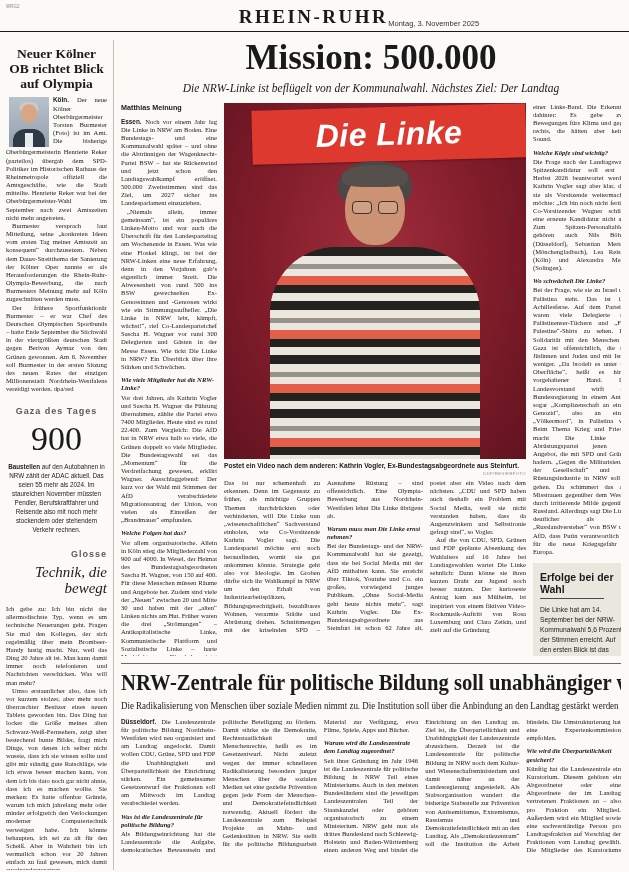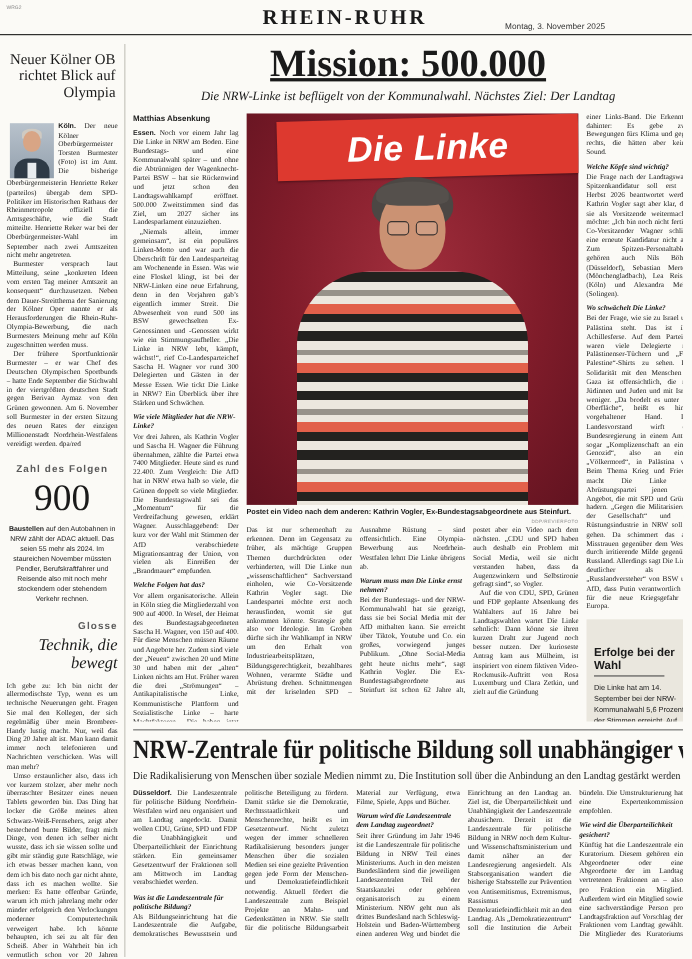--- a/index.html
+++ b/index.html
@@ -11,56 +11,56 @@
   }
   .page{width:629px;height:872px;overflow:hidden;position:relative;}
 
   
   .masthead{
     display:grid;grid-template-columns:1fr auto 1fr;align-items:end;
     padding:4px 8px 3px 6px;border-bottom:1.4px solid #1a1a1a;height:24px;
   }
   .edition{font:4.5px "Liberation Sans",sans-serif;color:#888;align-self:start;}
   .section-title{font:bold 19px "Liberation Serif",serif;letter-spacing:2.5px;text-align:left;}
-  .date{font:7.5px "Liberation Sans",sans-serif;text-align:center;color:#333;}
+  .date{font:7.5px "Liberation Sans",sans-serif;text-align:left;color:#333;}
 
   
   .content{display:flex;padding:8px 8px 0 6px;height:830px;overflow:hidden;}
   .sidebar{width:101px;flex:none;padding-right:6px;border-right:1px solid #c2c0ba;overflow:hidden;}
   .mainarea{flex:1;padding-left:7px;overflow:hidden;}
 
   
   .bodytext p{margin:0;}
   .para{font-size:6.6px;line-height:1.24;text-align:justify;}
   .para + .para{text-indent:6px;}
   .qhead{font-size:6.6px;line-height:1.25;font-weight:bold;font-style:italic;margin:5px 0 1px !important;}
   .qhead + .para{text-indent:0;}
   .para b{font-family:"Liberation Sans",sans-serif;font-size:6.4px;}
 
   
-  .s-title{font-weight:normal;font-size:13.5px;line-height:1.12;text-align:right;margin:6px 2px 20px;}
+  .s-title{font-weight:bold;font-size:13.5px;line-height:1.12;text-align:center;margin:6px 2px 5px;}
   .s-photo{float:left;width:40px;height:50px;margin:1px 4px 1px 3px;position:relative;
     background:linear-gradient(180deg,#b8c2cc,#93a0ad);overflow:visible;}
   .s-photo .ph-head{position:absolute;top:7px;left:12px;width:16px;height:19px;border-radius:50% 50% 44% 44%;background:#d8a585;}
   .s-photo .ph-hairm{position:absolute;top:5px;left:11px;width:18px;height:9px;border-radius:50% 50% 0 0;background:#cfcac2;}
   .s-photo .ph-suit{position:absolute;bottom:0;left:4px;width:32px;height:18px;border-radius:12px 12px 0 0;background:#2e3a46;}
   .s-photo .ph-shirt{position:absolute;bottom:0;left:16px;width:8px;height:14px;background:#e8ecef;}
 
   .zahl{margin-top:13px;text-align:center;}
   .kicker{font:bold 9px "Liberation Sans",sans-serif;color:#5a5a5a;letter-spacing:1px;}
   .zahl-number{font:34px "Liberation Serif",serif;margin:4px 0 5px;}
   .zahl-text{font:6.3px/1.42 "Liberation Sans",sans-serif;color:#222;padding:0 2px;}
   .zahl-text b{font-size:6.3px;}
 
   .glosse{margin-top:14px;}
   .glosse-head{text-align:right;}
   .glosse-title{font-style:italic;font-size:15px;line-height:1.1;margin:5px 0 8px;font-weight:500;}
 
   
-  .m-headline{font-size:35px;font-weight:bold;text-align:center;margin:0 0 5px;line-height:1.05;text-decoration:underline;}
+  .m-headline{font-size:35px;font-weight:bold;text-align:center;margin:0 0 5px;line-height:1.05;}
   .m-deck{font-size:11.5px;text-align:center;margin:0 0 9px;font-style:italic;}
   .m-cols{display:flex;gap:7px;height:553px;overflow:hidden;}
   .mcol{width:96px;flex:none;overflow:hidden;}
   .mid{width:302px;flex:none;overflow:hidden;}
   .byline{font:bold 7.2px "Liberation Sans",sans-serif;margin:0 0 6px;}
 
   .photo{position:relative;width:302px;height:356px;overflow:hidden;
     background:radial-gradient(ellipse at 50% 42%,#a12e3c 0%,#801c2a 55%,#611320 100%);}
   .banner{position:absolute;top:4px;left:28px;width:274px;height:54px;background:#dd392f;
     transform:rotate(-1.6deg);display:flex;align-items:center;justify-content:center;
@@ -74,21 +74,21 @@
   .p-glasses i.l{left:0}.p-glasses i.r{right:0}
   .p-torso{position:absolute;bottom:0;left:46px;width:210px;height:212px;border-radius:66px 66px 0 0;
     background:repeating-linear-gradient(180deg,
       #23221f 0 9px,#ece7de 9px 17px,#97928a 17px 22px,#ece7de 22px 29px,
       #e2604a 29px 38px,#23221f 38px 46px,#ece7de 46px 54px);}
   .photo-caption{font:bold 6.6px/1.25 "Liberation Sans",sans-serif;margin-top:3px;}
   .photo-credit{font:4.2px "Liberation Sans",sans-serif;color:#8a8a8a;text-align:right;letter-spacing:.4px;margin-top:1px;}
   .midtext{column-count:3;column-gap:7px;height:168px;margin-top:3px;overflow:hidden;}
 
   .infobox{margin-top:7px;background:#eae7de;padding:8px 7px 7px;}
-  .infobox-title{font:bold 10.5px "Liberation Sans",sans-serif;margin:16px 0 3px;}
+  .infobox-title{font:bold 10.5px "Liberation Sans",sans-serif;margin:0 0 3px;}
   .infobox-rule{width:64px;border-top:1px solid #4a4a4a;margin:0 0 6px;}
   .infobox-text{font:6.7px/1.48 "Liberation Sans",sans-serif;color:#222;}
 
   
   .b-rule{border-top:1px solid #6a6a6a;margin:7px 0 5px;}
   .b-headline{font-size:24px;font-weight:bold;white-space:nowrap;margin:0 0 4px;overflow:hidden;}
   .b-headline span{display:inline-block;transform:scaleX(.86);transform-origin:left center;}
   .b-deck{font-size:9.6px;white-space:nowrap;margin:0 0 7px;overflow:hidden;}
   .b-deck span{display:inline-block;transform:scaleX(.93);transform-origin:left center;}
   .b-cols{column-count:5;column-gap:7px;height:138px;overflow:hidden;}
@@ -119,21 +119,21 @@
           </div>
           <div>
               <p class="para"><b>Köln. </b>Der neue Kölner Oberbürgermeister Torsten Burmester (Foto) ist im Amt. Die bisherige Oberbürgermeisterin Henriette Reker (parteilos) übergab dem SPD-Politiker im Historischen Rathaus der Rheinmetropole offiziell die Amtsgeschäfte, wie die Stadt mitteilte. Henriette Reker war bei der Oberbürgermeister-Wahl im September nach zwei Amtszeiten nicht mehr angetreten.</p>
               <p class="para">Burmester versprach laut Mitteilung, seine „konkreten Ideen vom ersten Tag meiner Amtszeit an konsequent“ durchzusetzen. Neben dem Dauer-Streitthema der Sanierung der Kölner Oper nannte er als Herausforderungen die Rhein-Ruhr-Olympia-Bewerbung, die nach Burmesters Meinung mehr auf Köln zugeschnitten werden muss.</p>
               <p class="para">Der frühere Sportfunktionär Burmester – er war Chef des Deutschen Olympischen Sportbunds – hatte Ende September die Stichwahl in der viertgrößten deutschen Stadt gegen Berivan Aymaz von den Grünen gewonnen. Am 6. November soll Burmester in der ersten Sitzung des neuen Rates der einzigen Millionenstadt Nordrhein-Westfalens vereidigt werden. dpa/red</p>
             </div>
         </div>
       </article>
 
       <section class="zahl">
-        <div class="kicker">Zahl des Folgen</div>
+        <div class="kicker">Gaza des Tages</div>
         <div class="zahl-number">900</div>
         <div class="zahl-text">
           <b>Baustellen</b>
           <span>auf den Autobahnen in NRW zählt der ADAC aktuell. Das seien 55 mehr als 2024. Im staureichen November müssten Pendler, Berufskraftfahrer und Reisende also mit noch mehr stockendem oder stehendem Verkehr rechnen.</span>
         </div>
       </section>
 
       <section class="glosse">
         <div class="glosse-head">
           <div class="kicker">Glosse</div>
@@ -148,21 +148,21 @@
 
     <main class="mainarea">
 
       <article>
         <h1 class="m-headline">Mission: 500.000</h1>
         <p class="m-deck">Die NRW-Linke ist beflügelt von der Kommunalwahl. Nächstes Ziel: Der Landtag</p>
 
         <div class="m-cols">
 
           <div class="mcol bodytext">
-            <div class="byline">Matthias Absenkung</div>
+            <div class="byline">Matthias Meinung</div>
             <div>
                 <p class="para"><b>Essen. </b>Noch vor einem Jahr lag Die Linke in NRW am Boden. Eine Bundestags- und eine Kommunalwahl später – und ohne die Abtrünnigen der Wagenknecht-Partei BSW – hat sie Rückenwind und jetzt schon den Landtagswahlkampf eröffnet. 500.000 Zweitstimmen sind das Ziel, um 2027 sicher ins Landesparlament einzuziehen.</p>
                 <p class="para">„Niemals allein, immer gemeinsam“, ist ein populäres Linken-Motto und war auch die Überschrift für den Landesparteitag am Wochenende in Essen. Was wie eine Floskel klingt, ist bei der NRW-Linken eine neue Erfahrung, denn in den Vorjahren gab’s eigentlich immer Streit. Die Abwesenheit von rund 500 ins BSW gewechselten Ex-Genossinnen und -Genossen wirkt wie ein Stimmungsaufheller. „Die Linke in NRW lebt, kämpft, wächst!“, rief Co-Landesparteichef Sascha H. Wagner vor rund 300 Delegierten und Gästen in der Messe Essen. Wie tickt Die Linke in NRW? Ein Überblick über ihre Stärken und Schwächen.</p>
                 <p class="qhead">Wie viele Mitglieder hat die NRW-Linke?</p>
                 <p class="para">Vor drei Jahren, als Kathrin Vogler und Sascha H. Wagner die Führung übernahmen, zählte die Partei etwa 7400 Mitglieder. Heute sind es rund 22.400. Zum Vergleich: Die AfD hat in NRW etwa halb so viele, die Grünen doppelt so viele Mitglieder. Die Bundestagswahl sei das „Momentum“ für die Verdreifachung gewesen, erklärt Wagner. Ausschlaggebend: Der kurz vor der Wahl mit Stimmen der AfD verabschiedete Migrationsantrag der Union, von vielen als Einreißen der „Brandmauer“ empfunden.</p>
                 <p class="qhead">Welche Folgen hat das?</p>
                 <p class="para">Vor allem organisatorische. Allein in Köln stieg die Mitgliederzahl von 900 auf 4000. In Wesel, der Heimat des Bundestagsabgeordneten Sascha H. Wagner, von 150 auf 400. Für diese Menschen müssen Räume und Angebote her. Zudem sind viele der „Neuen“ zwischen 20 und Mitte 30 und haben mit der „alten“ Linken nichts am Hut. Früher waren die drei „Strömungen“ – Antikapitalistische Linke, Kommunistische Plattform und Sozialistische Linke – harte Machtfaktoren. „Die haben jetzt weniger Gewicht“, heißt es im Vorstand.</p>
               </div>
           </div>
 

